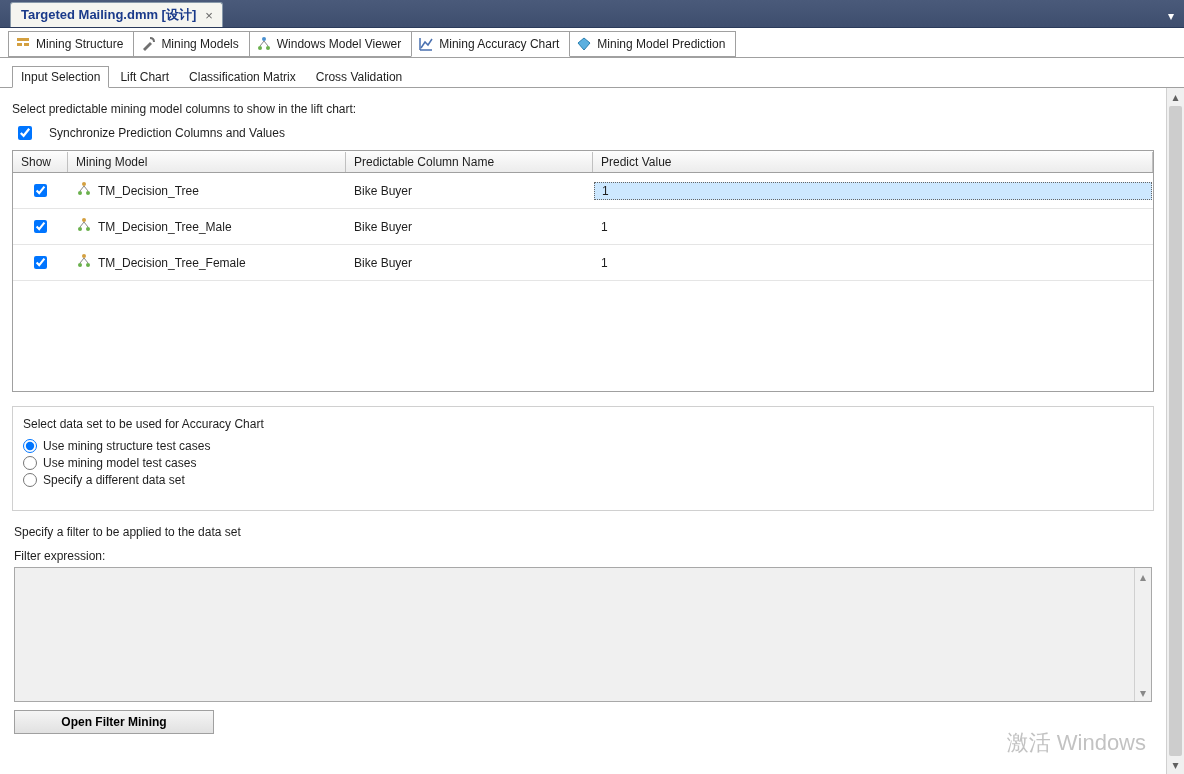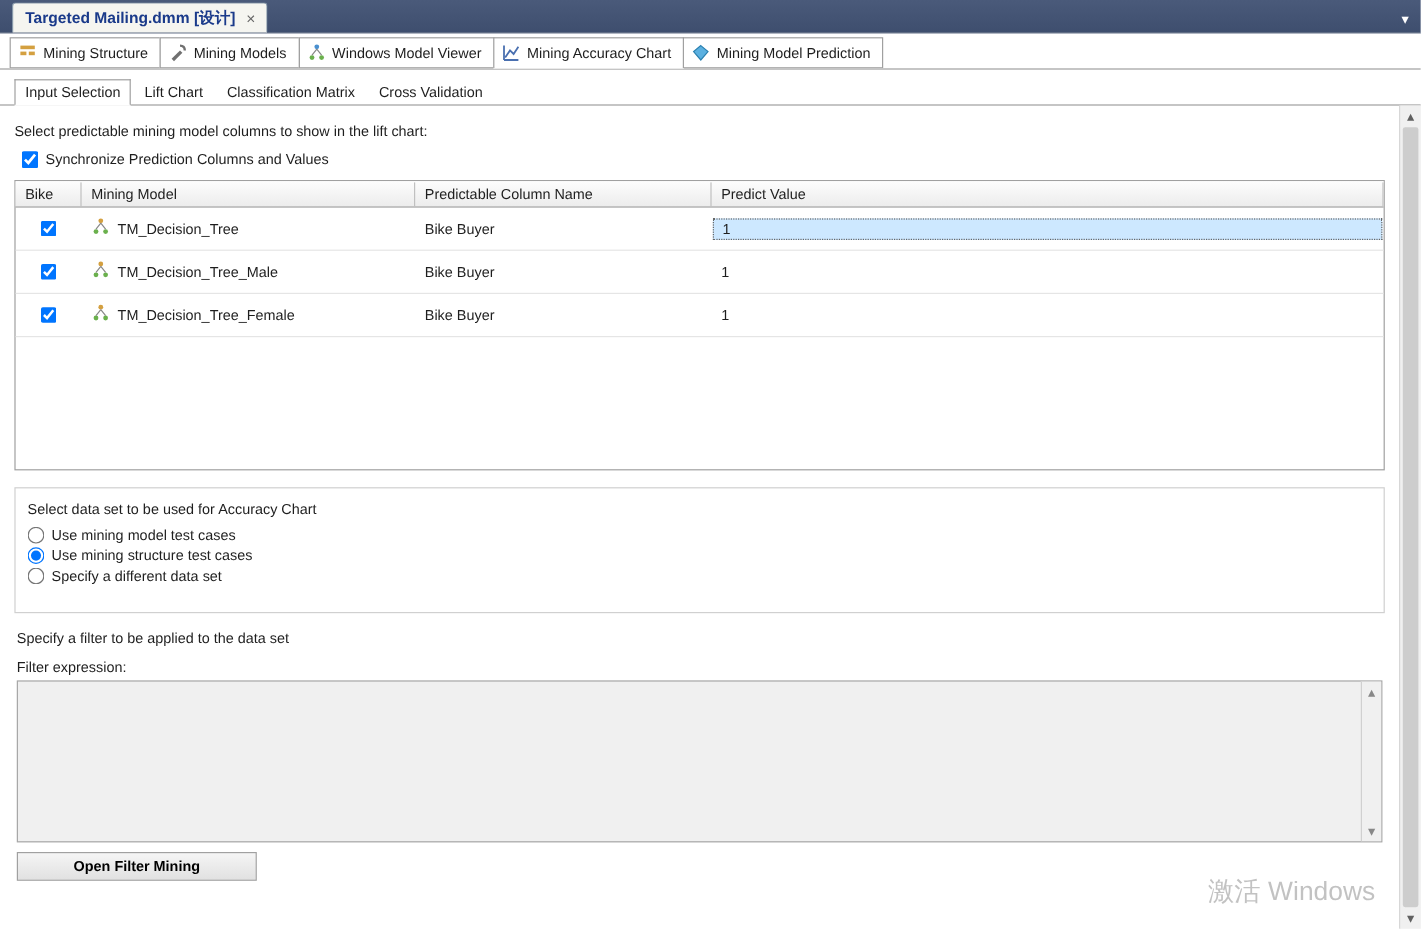--- a/index.html
+++ b/index.html
@@ -118,21 +118,21 @@
   background: #f0f0f0;
   border-left: 1px solid #d0d0d0;
   display: flex;
   flex-direction: column;
 }
 .vscroll .arrow { height: 18px; display:flex; align-items:center; justify-content:center; color:#606060; cursor:pointer; background:#f0f0f0;}
 .vscroll .track { flex:1; background:#f0f0f0; position:relative;}
 .vscroll .thumb { position:absolute; left:2px; right:2px; top:0; height:100%; background:#cdcdcd; border-radius:2px;}
 
 .instruction { margin: 6px 2px 10px; }
-.checkbox-row { display:flex; align-items:center; gap:6px; margin: 0 8px 10px; }
+.checkbox-row { display:flex; align-items:center; gap:17px; margin: 0 8px 10px; }
 .checkbox-row input { width:14px; height:14px; }
 
 
 .grid {
   border: 1px solid #a0a0a0;
   margin: 0 2px;
 }
 .grid-header {
   display: flex;
   background: linear-gradient(to bottom, #fdfdfd, #ececec);
@@ -273,21 +273,21 @@
 
     <div class="instruction">Select predictable mining model columns to show in the lift chart:</div>
 
     <label class="checkbox-row">
       <input type="checkbox" checked="" style="">
       <span>Synchronize Prediction Columns and Values</span>
     </label>
 
     <div class="grid">
       <div class="grid-header">
-        <div class="col col-show">Bike</div>
+        <div class="col col-show">Show</div>
         <div class="col col-model">Mining Model</div>
         <div class="col col-pred">Predictable Column Name</div>
         <div class="col col-val">Predict Value</div>
       </div>
 
       <div class="grid-row selected">
         <div class="col col-show">
             <input type="checkbox" checked="" style="">
           </div>
         <div class="col col-model">
@@ -336,26 +336,26 @@
         <div class="col col-pred">Bike Buyer</div>
         <div class="col col-val">1</div>
       </div>
 
       <div class="grid-filler"></div>
     </div>
 
     <div class="section">
       <div class="section-title">Select data set to be used for Accuracy Chart</div>
       <label class="radio-row">
+        <input type="radio" name="ds" checked="" style="">
+        <span>Use mining structure test cases</span>
+      </label>
+      <label class="radio-row">
         <input type="radio" name="ds" style="">
         <span>Use mining model test cases</span>
-      </label>
-      <label class="radio-row">
-        <input type="radio" name="ds" checked="" style="">
-        <span>Use mining structure test cases</span>
       </label>
       <label class="radio-row">
         <input type="radio" name="ds" style="">
         <span>Specify a different data set</span>
       </label>
     </div>
 
     <div class="section" style="border:none; padding:6px 2px 0; margin-top:8px;">
       <div class="section-title">Specify a filter to be applied to the data set</div>
       <div class="filter-label">Filter expression:</div>

